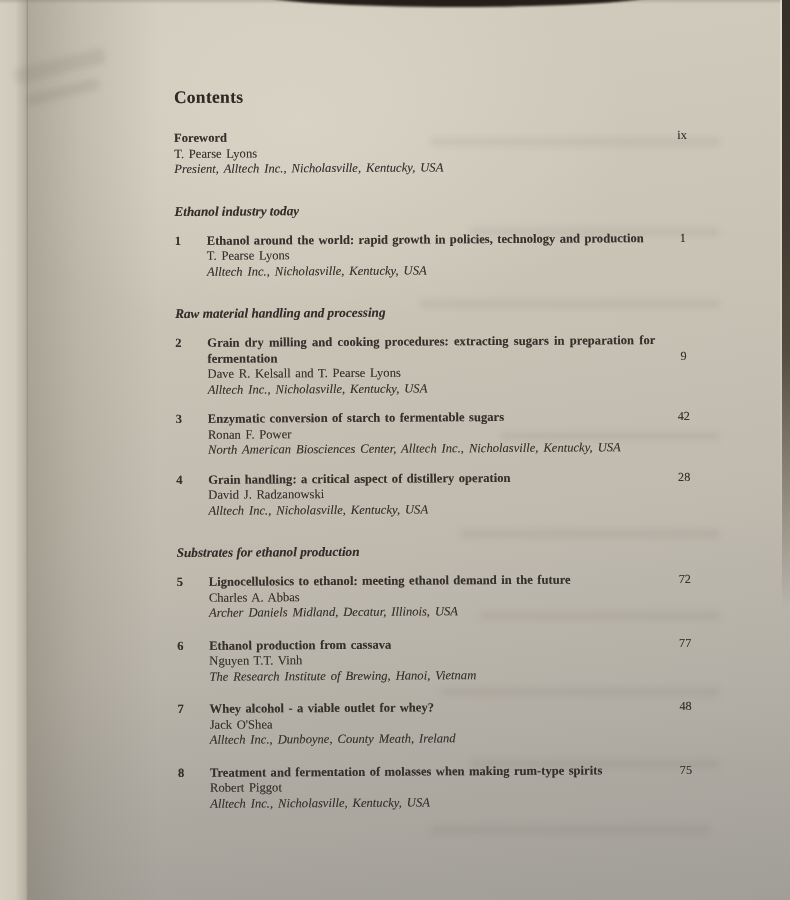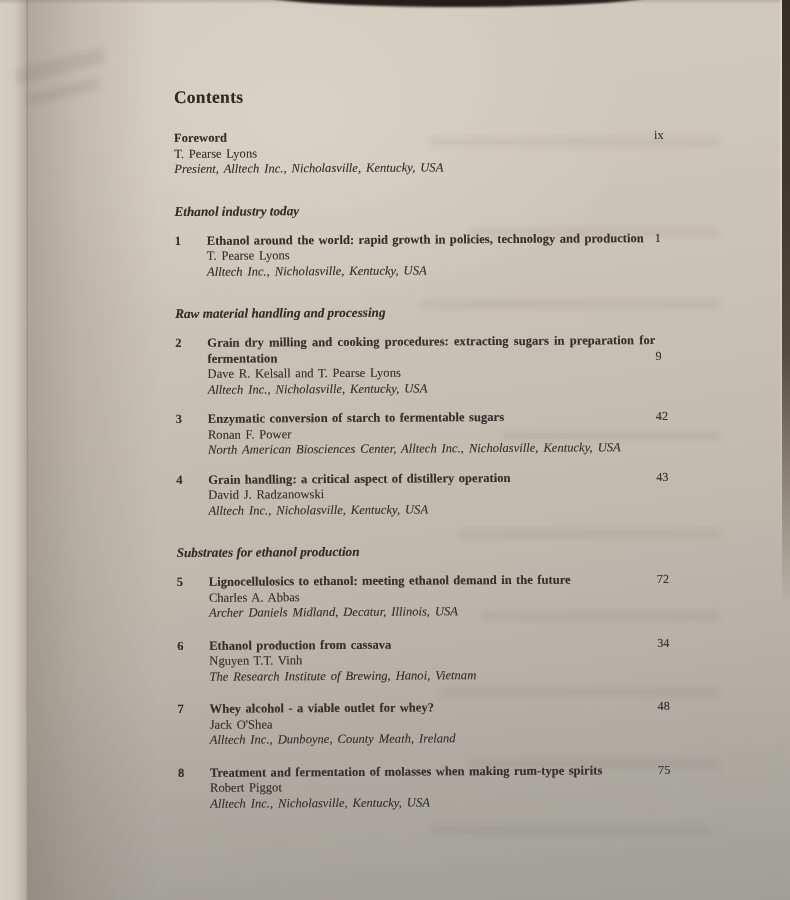--- a/index.html
+++ b/index.html
@@ -61,21 +61,21 @@
     font-size:17.5px;line-height:22px;margin:0;font-weight:bold;
     letter-spacing:0.3px;color:#2e2a25;
   }
   .entry{display:flex;font-size:12.6px;line-height:15.5px;}
   .fore{margin-top:23px;}
   .num{width:32px;font-weight:bold;flex:none;}
   .content-col{flex:1;display:flex;flex-direction:column;}
   .title-row{display:flex;align-items:flex-end;}
   .title{width:448px;font-weight:bold;text-align:justify;word-spacing:0.10em;}
   .fore .title{width:480px;text-align:left;}
-  .page-num{flex:1;text-align:left;font-size:12.3px;}
+  .page-num{flex:1;text-align:center;font-size:12.3px;}
   .author{word-spacing:0.12em;}
   .affil{font-style:italic;word-spacing:0.14em;}
   .section-heading{
     font-size:13.2px;line-height:17px;margin:25px 0 0 0;
     font-style:italic;font-weight:bold;color:#322d28;
   }
   .toc-section .entries .entry{margin-top:14px;}
   .toc-section .entries .entry + .entry{margin-top:14px;}
   .toc-section:last-of-type .entries .entry + .entry{margin-top:17px;}
 </style>
@@ -161,21 +161,21 @@
       <div class="author">Ronan F. Power</div>
       <div class="affil">North American Biosciences Center, Alltech Inc., Nicholasville, Kentucky, USA</div>
     </div>
   </div>
 
   <div class="entry">
     <div class="num">4</div>
     <div class="content-col">
       <div class="title-row">
         <div class="title">Grain handling: a critical aspect of distillery operation</div>
-        <div class="page-num">43</div>
+        <div class="page-num">28</div>
       </div>
       <div class="author">David J. Radzanowski</div>
       <div class="affil">Alltech Inc., Nicholasville, Kentucky, USA</div>
     </div>
   </div>
 </div>
   </section>
 
   <section class="toc-section">
     <h2 class="section-heading">Substrates for ethanol production</h2>
@@ -190,21 +190,21 @@
       <div class="author">Charles A. Abbas</div>
       <div class="affil">Archer Daniels Midland, Decatur, Illinois, USA</div>
     </div>
   </div>
 
   <div class="entry">
     <div class="num">6</div>
     <div class="content-col">
       <div class="title-row">
         <div class="title">Ethanol production from cassava</div>
-        <div class="page-num">34</div>
+        <div class="page-num">77</div>
       </div>
       <div class="author">Nguyen T.T. Vinh</div>
       <div class="affil">The Research Institute of Brewing, Hanoi, Vietnam</div>
     </div>
   </div>
 
   <div class="entry">
     <div class="num">7</div>
     <div class="content-col">
       <div class="title-row">

